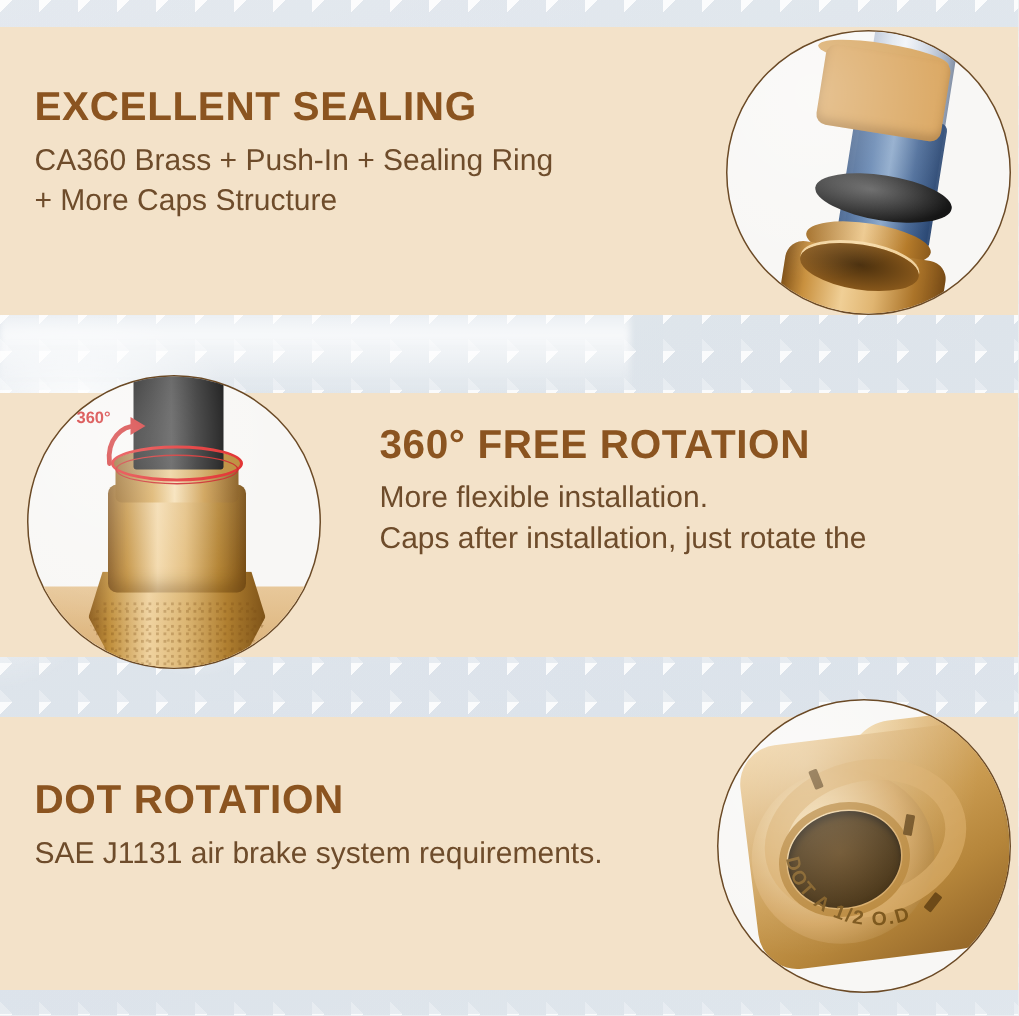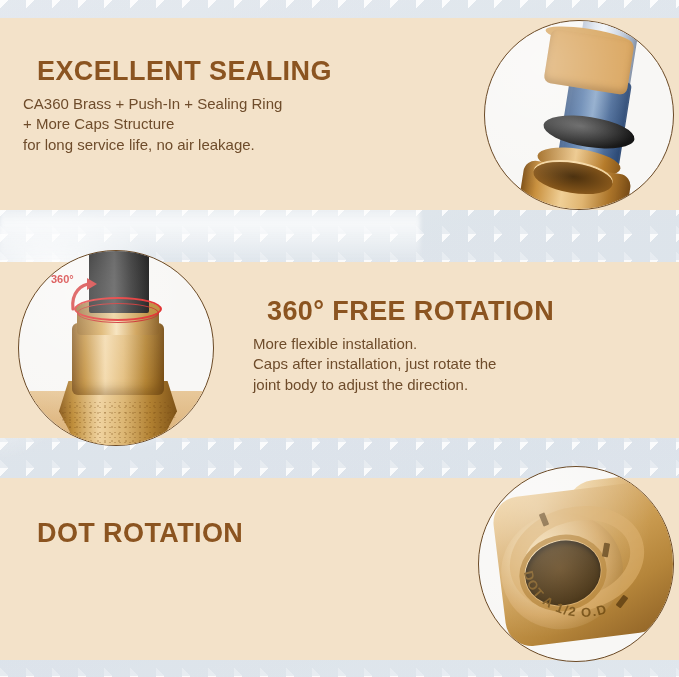--- a/index.html
+++ b/index.html
@@ -45,32 +45,31 @@
   #panel-3{ left:0; top:478px; width:679px; height:182px; }
 
   .text-block{ position:absolute; }
   .heading{
     font-weight:bold;
     font-size:27px;
     letter-spacing:.4px;
     color:#8b5420;
     line-height:1.1;
     white-space:nowrap;
-    margin-left:14px;
   }
   .body-line{
-    font-size:15px;
+    font-size:20px;
     color:#6e4c2b;
     line-height:1.38;
     white-space:nowrap;
   }
   .body-wrap{ margin-top:7px; }
 
   #text-1{ left:23px; top:57px; }
-  #text-2{ left:253px; top:297px; }
+  #text-2{ left:253px; top:282px; }
   #text-3{ left:23px; top:519px; }
 
   
   .photo-circle{
     position:absolute;
     border-radius:50%;
     border:1.6px solid #6b4a26;
     background:#f8f7f5;
     overflow:hidden;
   }
@@ -267,21 +266,20 @@
 <div id="wisp"></div>
 <div id="wisp2"></div>
 
 <div class="panel" id="panel-1"></div>
 
 <div class="text-block" id="text-1">
   <div class="heading">EXCELLENT SEALING</div>
   <div class="body-wrap">
     <div class="body-line">CA360 Brass + Push-In + Sealing Ring</div>
     <div class="body-line">+ More Caps Structure</div>
-    <div class="body-line">for long service life, no air leakage.</div>
   </div>
 </div>
 
 <div class="photo-circle" id="photo-1">
   <div class="ph-inner">
     <div class="p1-tube"></div>
     <div class="p1-blue"></div>
     <div class="p1-collar-top"></div>
     <div class="p1-collar"></div>
     <div class="p1-oring"></div>
@@ -292,21 +290,20 @@
   <div class="gloss"></div>
 </div>
 
 <div class="panel" id="panel-2"></div>
 
 <div class="text-block" id="text-2">
   <div class="heading">360° FREE ROTATION</div>
   <div class="body-wrap">
     <div class="body-line">More flexible installation.</div>
     <div class="body-line">Caps after installation, just rotate the</div>
-    <div class="body-line">joint body to adjust the direction.</div>
   </div>
 </div>
 
 <div class="photo-circle" id="photo-2">
   <div class="ph-inner">
     <div class="p2-floor"></div>
     <div class="p2-hex"></div>
     <div class="p2-hex-tex"></div>
     <div class="p2-body"></div>
     <div class="p2-neck"></div>
@@ -321,20 +318,21 @@
     <div class="p2-label">360°</div>
   </div>
   <div class="gloss"></div>
 </div>
 
 <div class="panel" id="panel-3"></div>
 
 <div class="text-block" id="text-3">
   <div class="heading">DOT ROTATION</div>
   <div class="body-wrap">
+    <div class="body-line">SAE J1131 air brake system requirements.</div>
   </div>
 </div>
 
 <div class="photo-circle" id="photo-3">
   <div class="ph-inner">
     <div class="p3-taper"></div>
     <div class="p3-body"></div>
     <div class="p3-face"></div>
     <div class="p3-band"></div>
     <div class="p3-bore-ring"></div>

